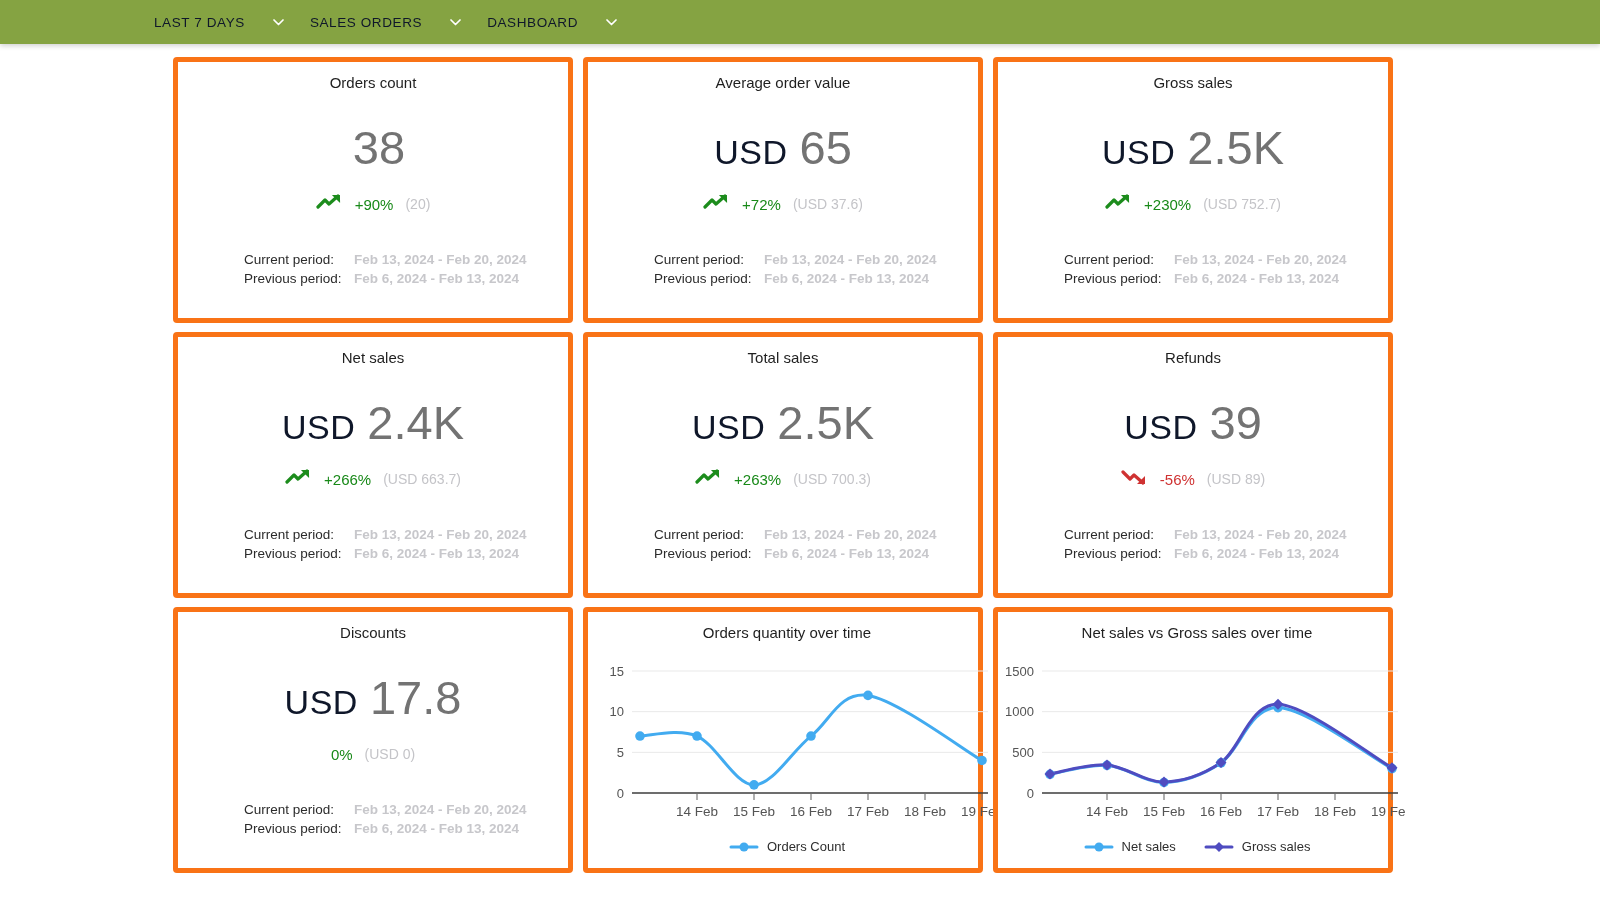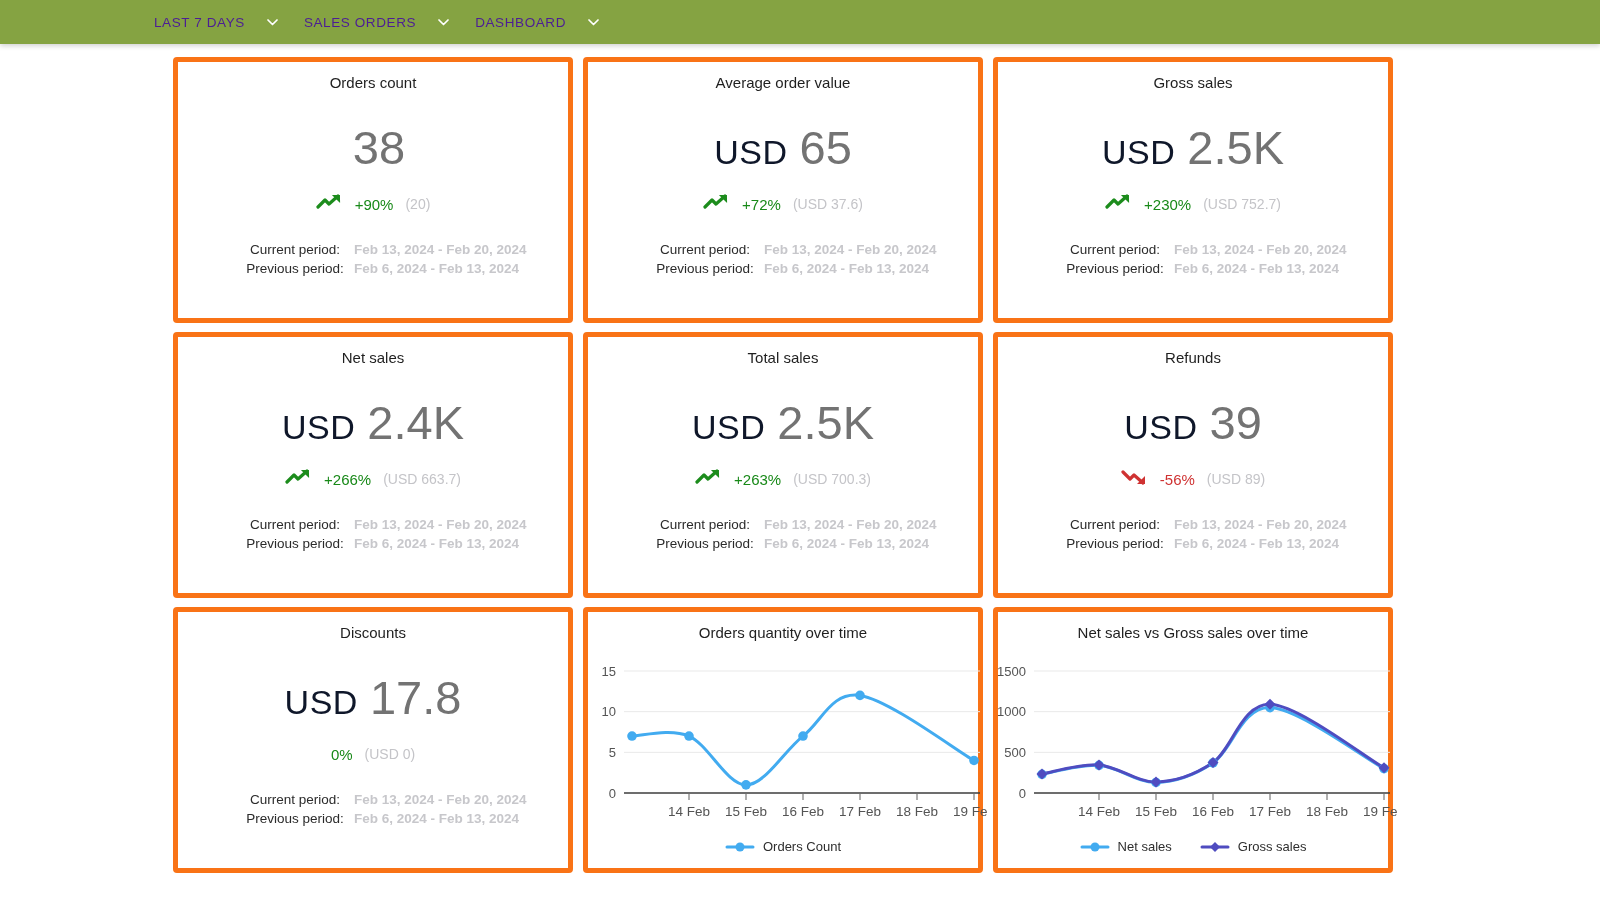--- a/index.html
+++ b/index.html
@@ -2,47 +2,47 @@
 <html><head>
 <meta charset="utf-8">
 <style>
   * { margin:0; padding:0; box-sizing:border-box; }
   html,body { width:1600px; height:900px; background:#ffffff;
     font-family:"Liberation Sans","DejaVu Sans",sans-serif; overflow:hidden; }
 
   
   .topbar { height:44px; background:#85a342; display:flex; align-items:center;
     padding-left:154px; gap:26px; box-shadow:0 2px 5px rgba(0,0,0,.18); position:relative; z-index:5; }
-  .menu-item { display:flex; align-items:center; gap:22px; color:#4c1d95;
+  .menu-item { display:flex; align-items:center; gap:28px; color:#0f172a;
     font-size:13.5px; letter-spacing:.6px; cursor:pointer; }
   .menu-item svg { display:block; }
 
   
   .grid { margin:13px 0 0 173px; width:1220px; display:grid;
     grid-template-columns:repeat(3,400px); gap:9px 10px; grid-auto-rows:266px; }
   .card { background:#fff; border:5px solid #f97316; border-radius:4px; position:relative; }
   .card-title { margin-top:12px; text-align:center; font-size:15px; color:#1f1f1f; line-height:18px; }
 
   
   .value-row { margin-top:28px; height:52px; display:flex; justify-content:center;
     align-items:baseline; gap:12px; }
   .currency { font-size:34px; color:#0f172a; letter-spacing:.5px; }
   .big-value { font-size:47px; color:#737373;text-align:right; }
   .trend-row { margin-top:22px; height:20px; display:flex; justify-content:center;
     align-items:center; gap:12px; }
   .trend-row .pct { font-size:15px; font-weight:normal; color:#188918; }
   .trend-row.trend-down .pct { color:#cf3232; }
   .trend-row .paren { font-size:14px; color:#c4c4c8; }
-  .periods { margin-top:26px; padding-left:66px;text-align:center; }
+  .periods { margin-top:36px; padding-left:66px; }
   .period-row { display:flex; line-height:19px; }
   .period-label { width:102px; font-size:13.5px; color:#2b2b2b; }
   .period-value { margin-left:8px; font-size:13.5px; color:#c7c7cb;font-weight:bold; }
 
   
-  .chart-card { grid-row:auto; }
+  .chart-card { grid-row:auto;padding-left:8px; }
   .chart-svg { display:block; margin:12px auto 0 auto; }
   .legend { margin-top:7px; display:flex; justify-content:center; gap:28px; }
   .legend-item { display:flex; align-items:center; gap:8px; font-size:13px; color:#2e2e2e; }
 </style>
 </head>
 <body>
 
 <header class="topbar">
   <div class="menu-item">
     <span>LAST 7 DAYS</span>

